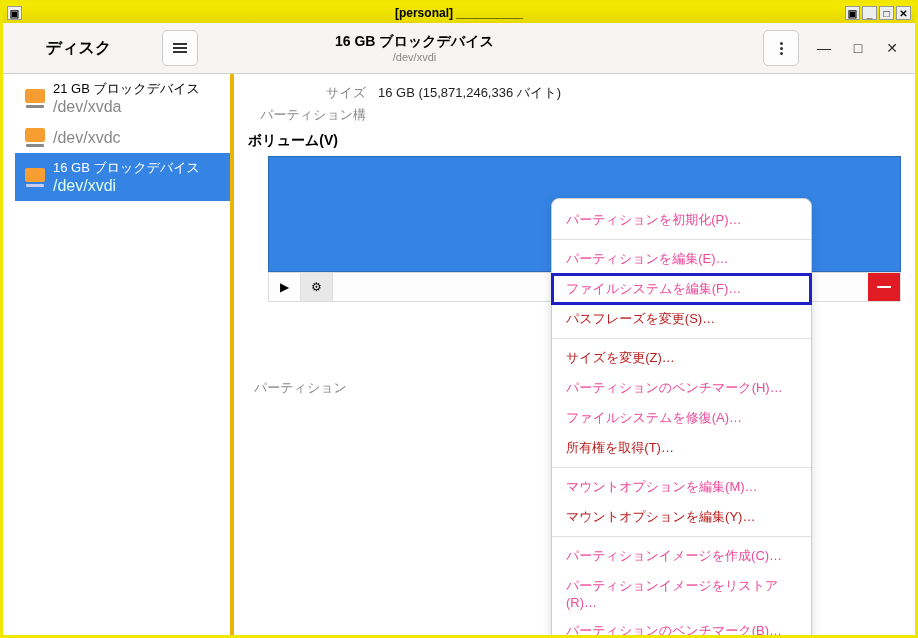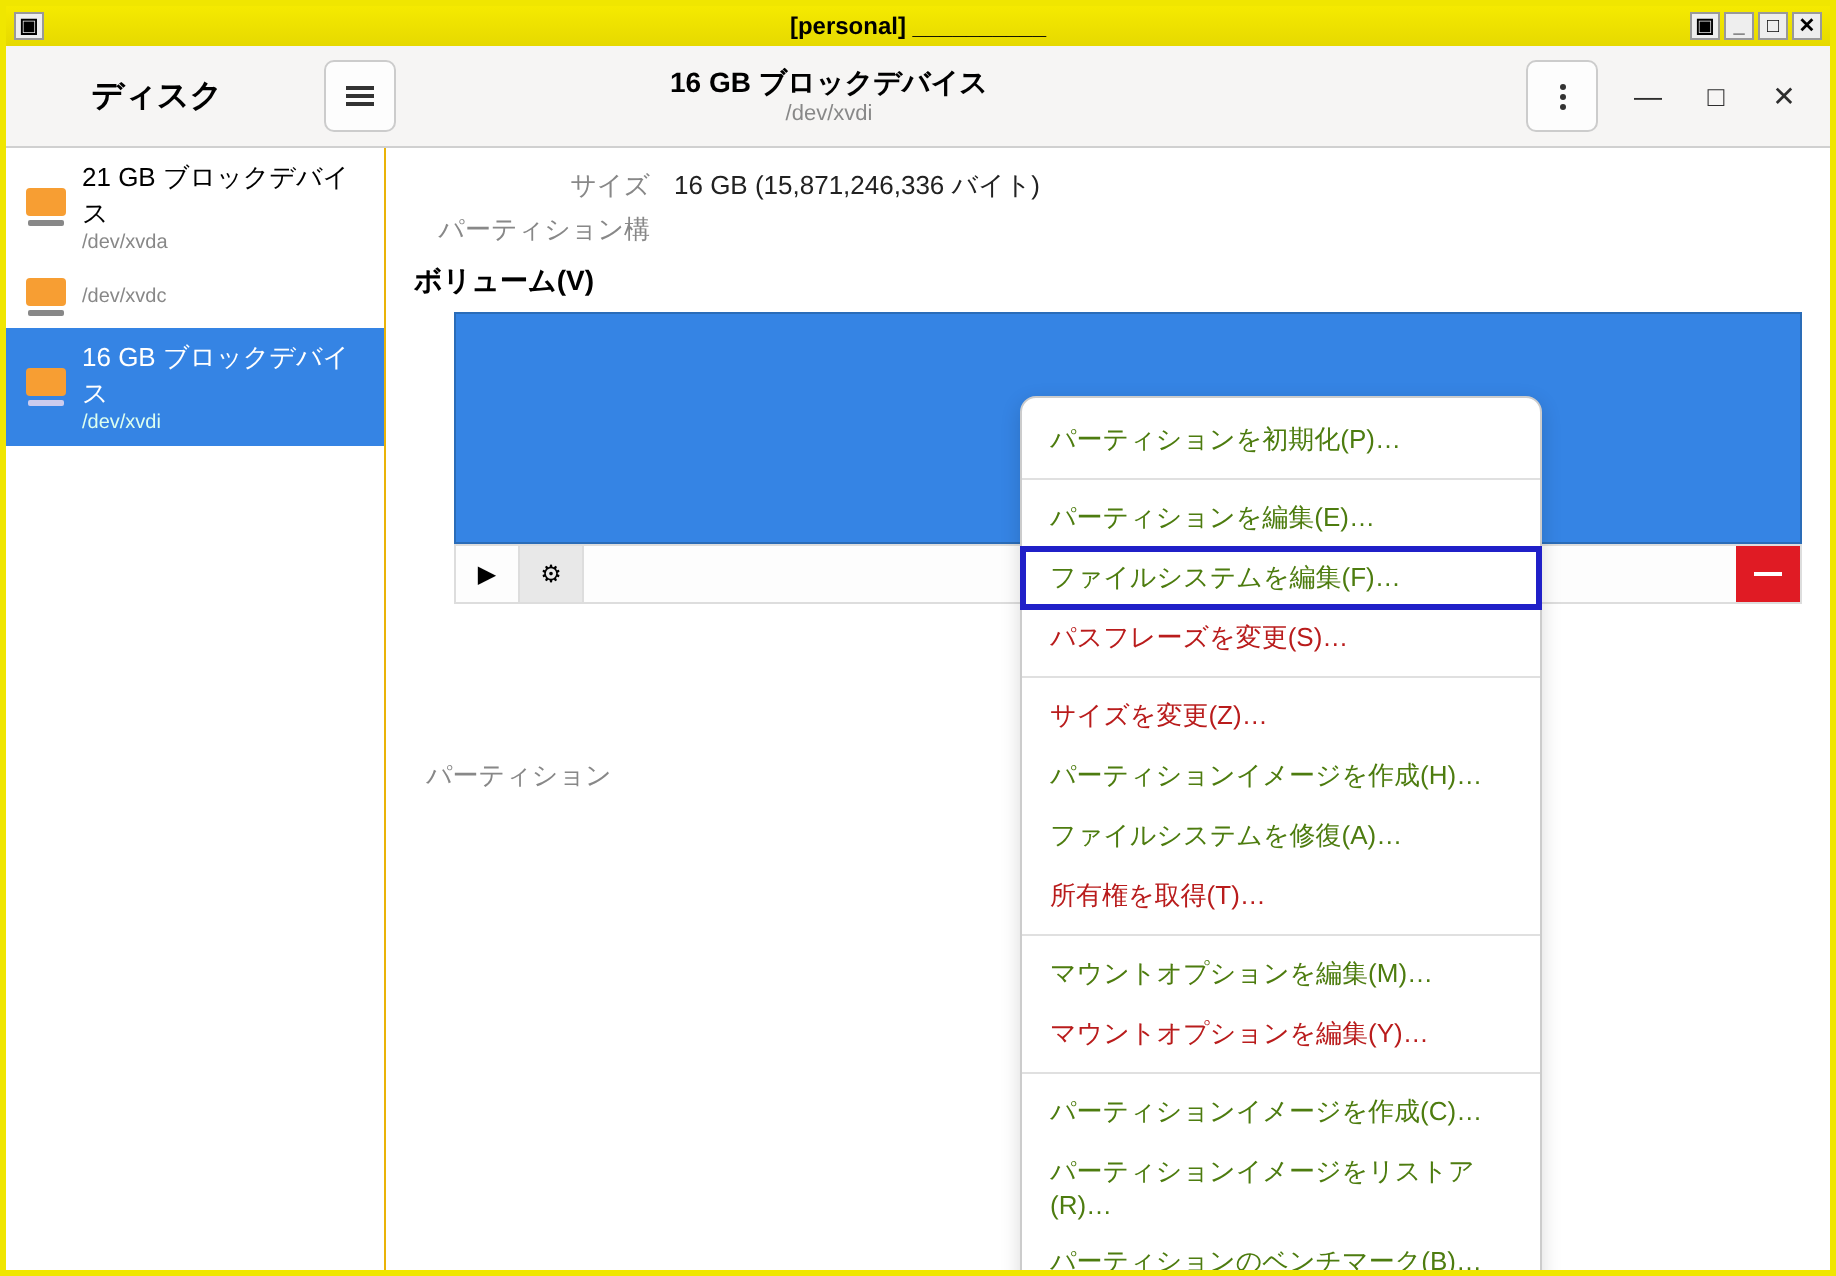--- a/index.html
+++ b/index.html
@@ -112,23 +112,24 @@
   font-weight: bold;
 }
 .kebab { display: flex; flex-direction: column; gap: 2px; }
 .kebab div { width: 3px; height: 3px; background: #333; border-radius: 50%; }
 .content {
   display: flex;
   flex: 1;
   overflow: hidden;
 }
 .sidebar {
-  width: 190px;
-  border-right: 1px solid #eab308;
-  background: #fff;
+  width: 219px;
+  border-right: 4px solid #eab308;
+  background: #fff;
+  margin-left: 12px;
 }
 .dev-item {
   display: flex;
   align-items: center;
   padding: 6px 10px;
   gap: 8px;
   cursor: pointer;
 }
 .dev-item.selected {
   background: #3584e4;
@@ -136,21 +137,21 @@
 }
 .dev-icon-wrap { display: flex; flex-direction: column; align-items: center; }
 .dev-icon {
   width: 20px; height: 14px;
   background: #f79e33;
   border-radius: 2px;
 }
 .dev-icon-bar { width: 18px; height: 3px; background: #888; margin-top: 2px; border-radius: 1px; }
 .dev-item.selected .dev-icon-bar { background: #cce; }
 .dev-text .dev-name { font-size: 13px; }
-.dev-text .dev-path { font-size: 10px; color: #888; }
+.dev-text .dev-path { font-size: 16px; color: #888; }
 .dev-item.selected .dev-path { color: #dfe; }
 .main {
   flex: 1;
   background: #fff;
   padding: 10px 14px;
   position: relative;
 }
 .info-row {
   display: flex;
   font-size: 13px;
@@ -233,21 +234,21 @@
   border: 1px solid #ccc;
   border-radius: 8px;
   box-shadow: 0 3px 10px rgba(0,0,0,0.15);
   padding: 6px 0;
   z-index: 100;
 }
 .menu-row {
   padding: 6px 14px;
   font-size: 13px;
   cursor: pointer;
-  color: #4d7c0f;
+  color: #ec4899;
 }
 .menu-row.disabled {
   color: #b91c1c;
   cursor: default;
 }
 .menu-row.highlighted {
   outline: 3px solid #2020c8;
   outline-offset: -2px;
   background: #fff;
 }
@@ -377,21 +378,21 @@
       </div>
 
       <div class="context-menu" id="ctx-menu">
           <div class="menu-row">パーティションを初期化(P)…</div>
           <div class="menu-sep"></div>
           <div class="menu-row">パーティションを編集(E)…</div>
           <div class="menu-row highlighted">ファイルシステムを編集(F)…</div>
           <div class="menu-row disabled">パスフレーズを変更(S)…</div>
           <div class="menu-sep"></div>
           <div class="menu-row disabled">サイズを変更(Z)…</div>
-          <div class="menu-row">パーティションイメージを作成(H)…</div>
+          <div class="menu-row">パーティションのベンチマーク(H)…</div>
           <div class="menu-row">ファイルシステムを修復(A)…</div>
           <div class="menu-row disabled">所有権を取得(T)…</div>
           <div class="menu-sep"></div>
           <div class="menu-row">マウントオプションを編集(M)…</div>
           <div class="menu-row disabled">マウントオプションを編集(Y)…</div>
           <div class="menu-sep"></div>
           <div class="menu-row">パーティションイメージを作成(C)…</div>
           <div class="menu-row">パーティションイメージをリストア(R)…</div>
           <div class="menu-row">パーティションのベンチマーク(B)…</div>
         </div>

